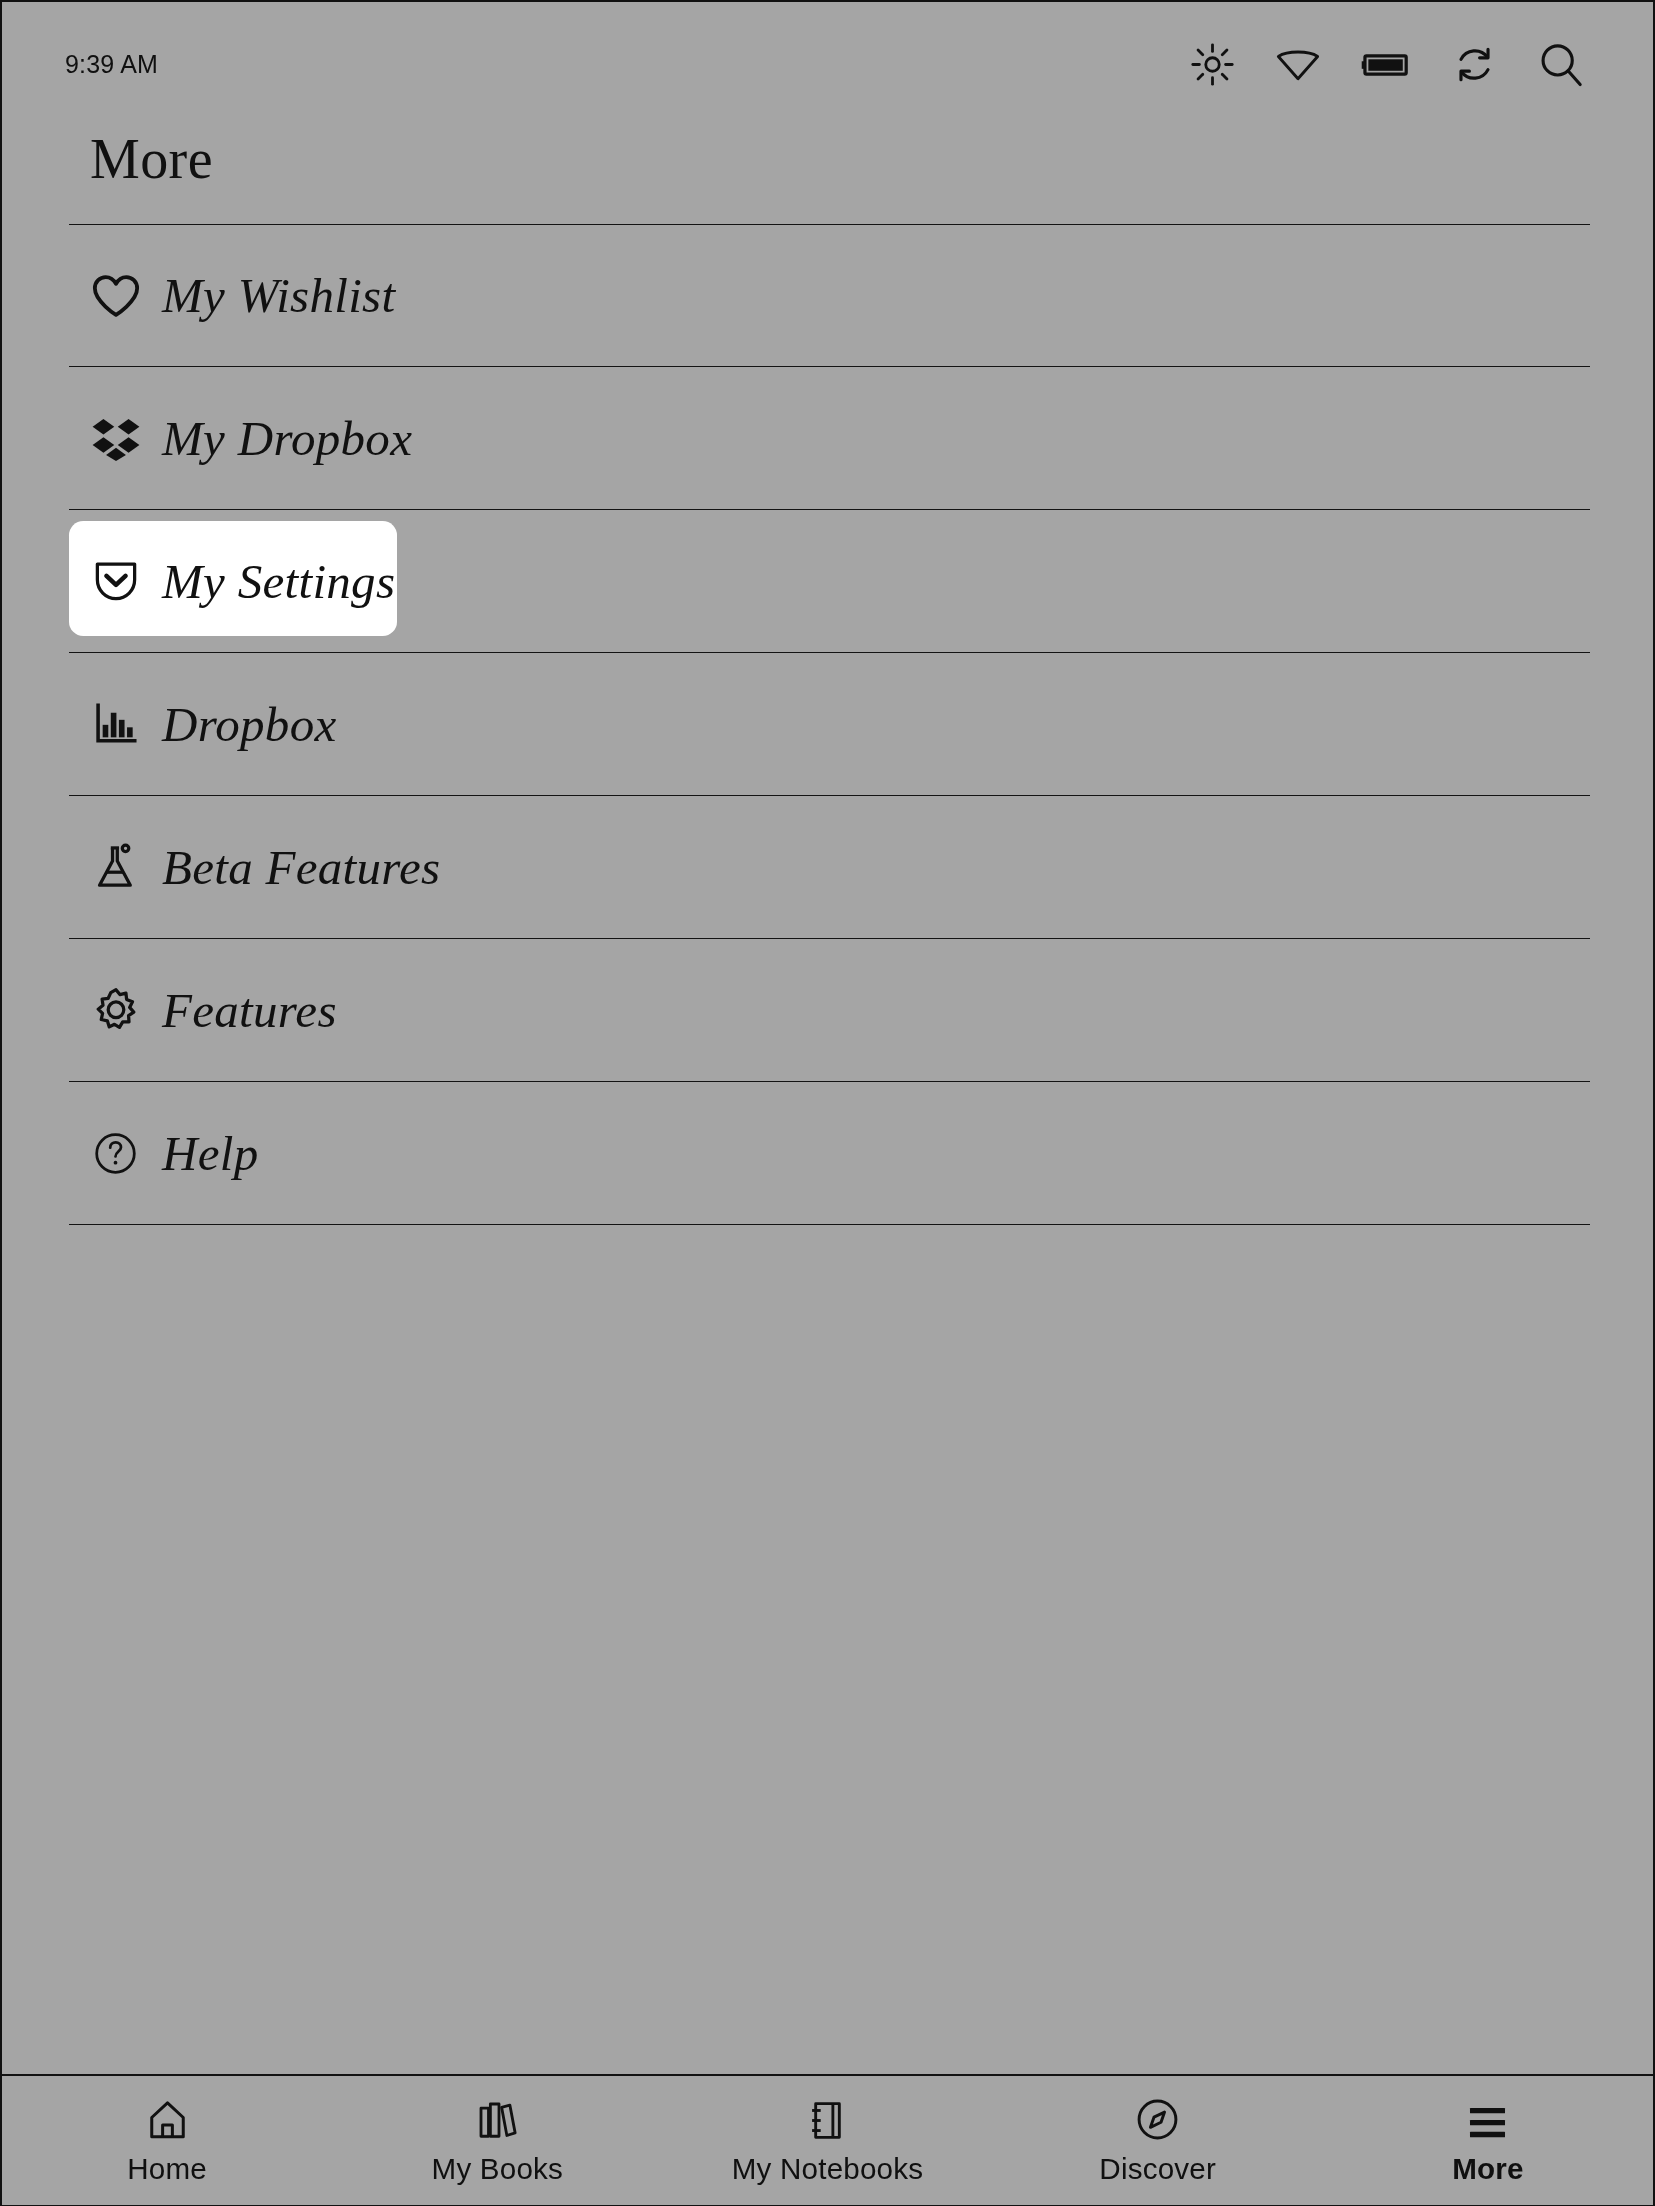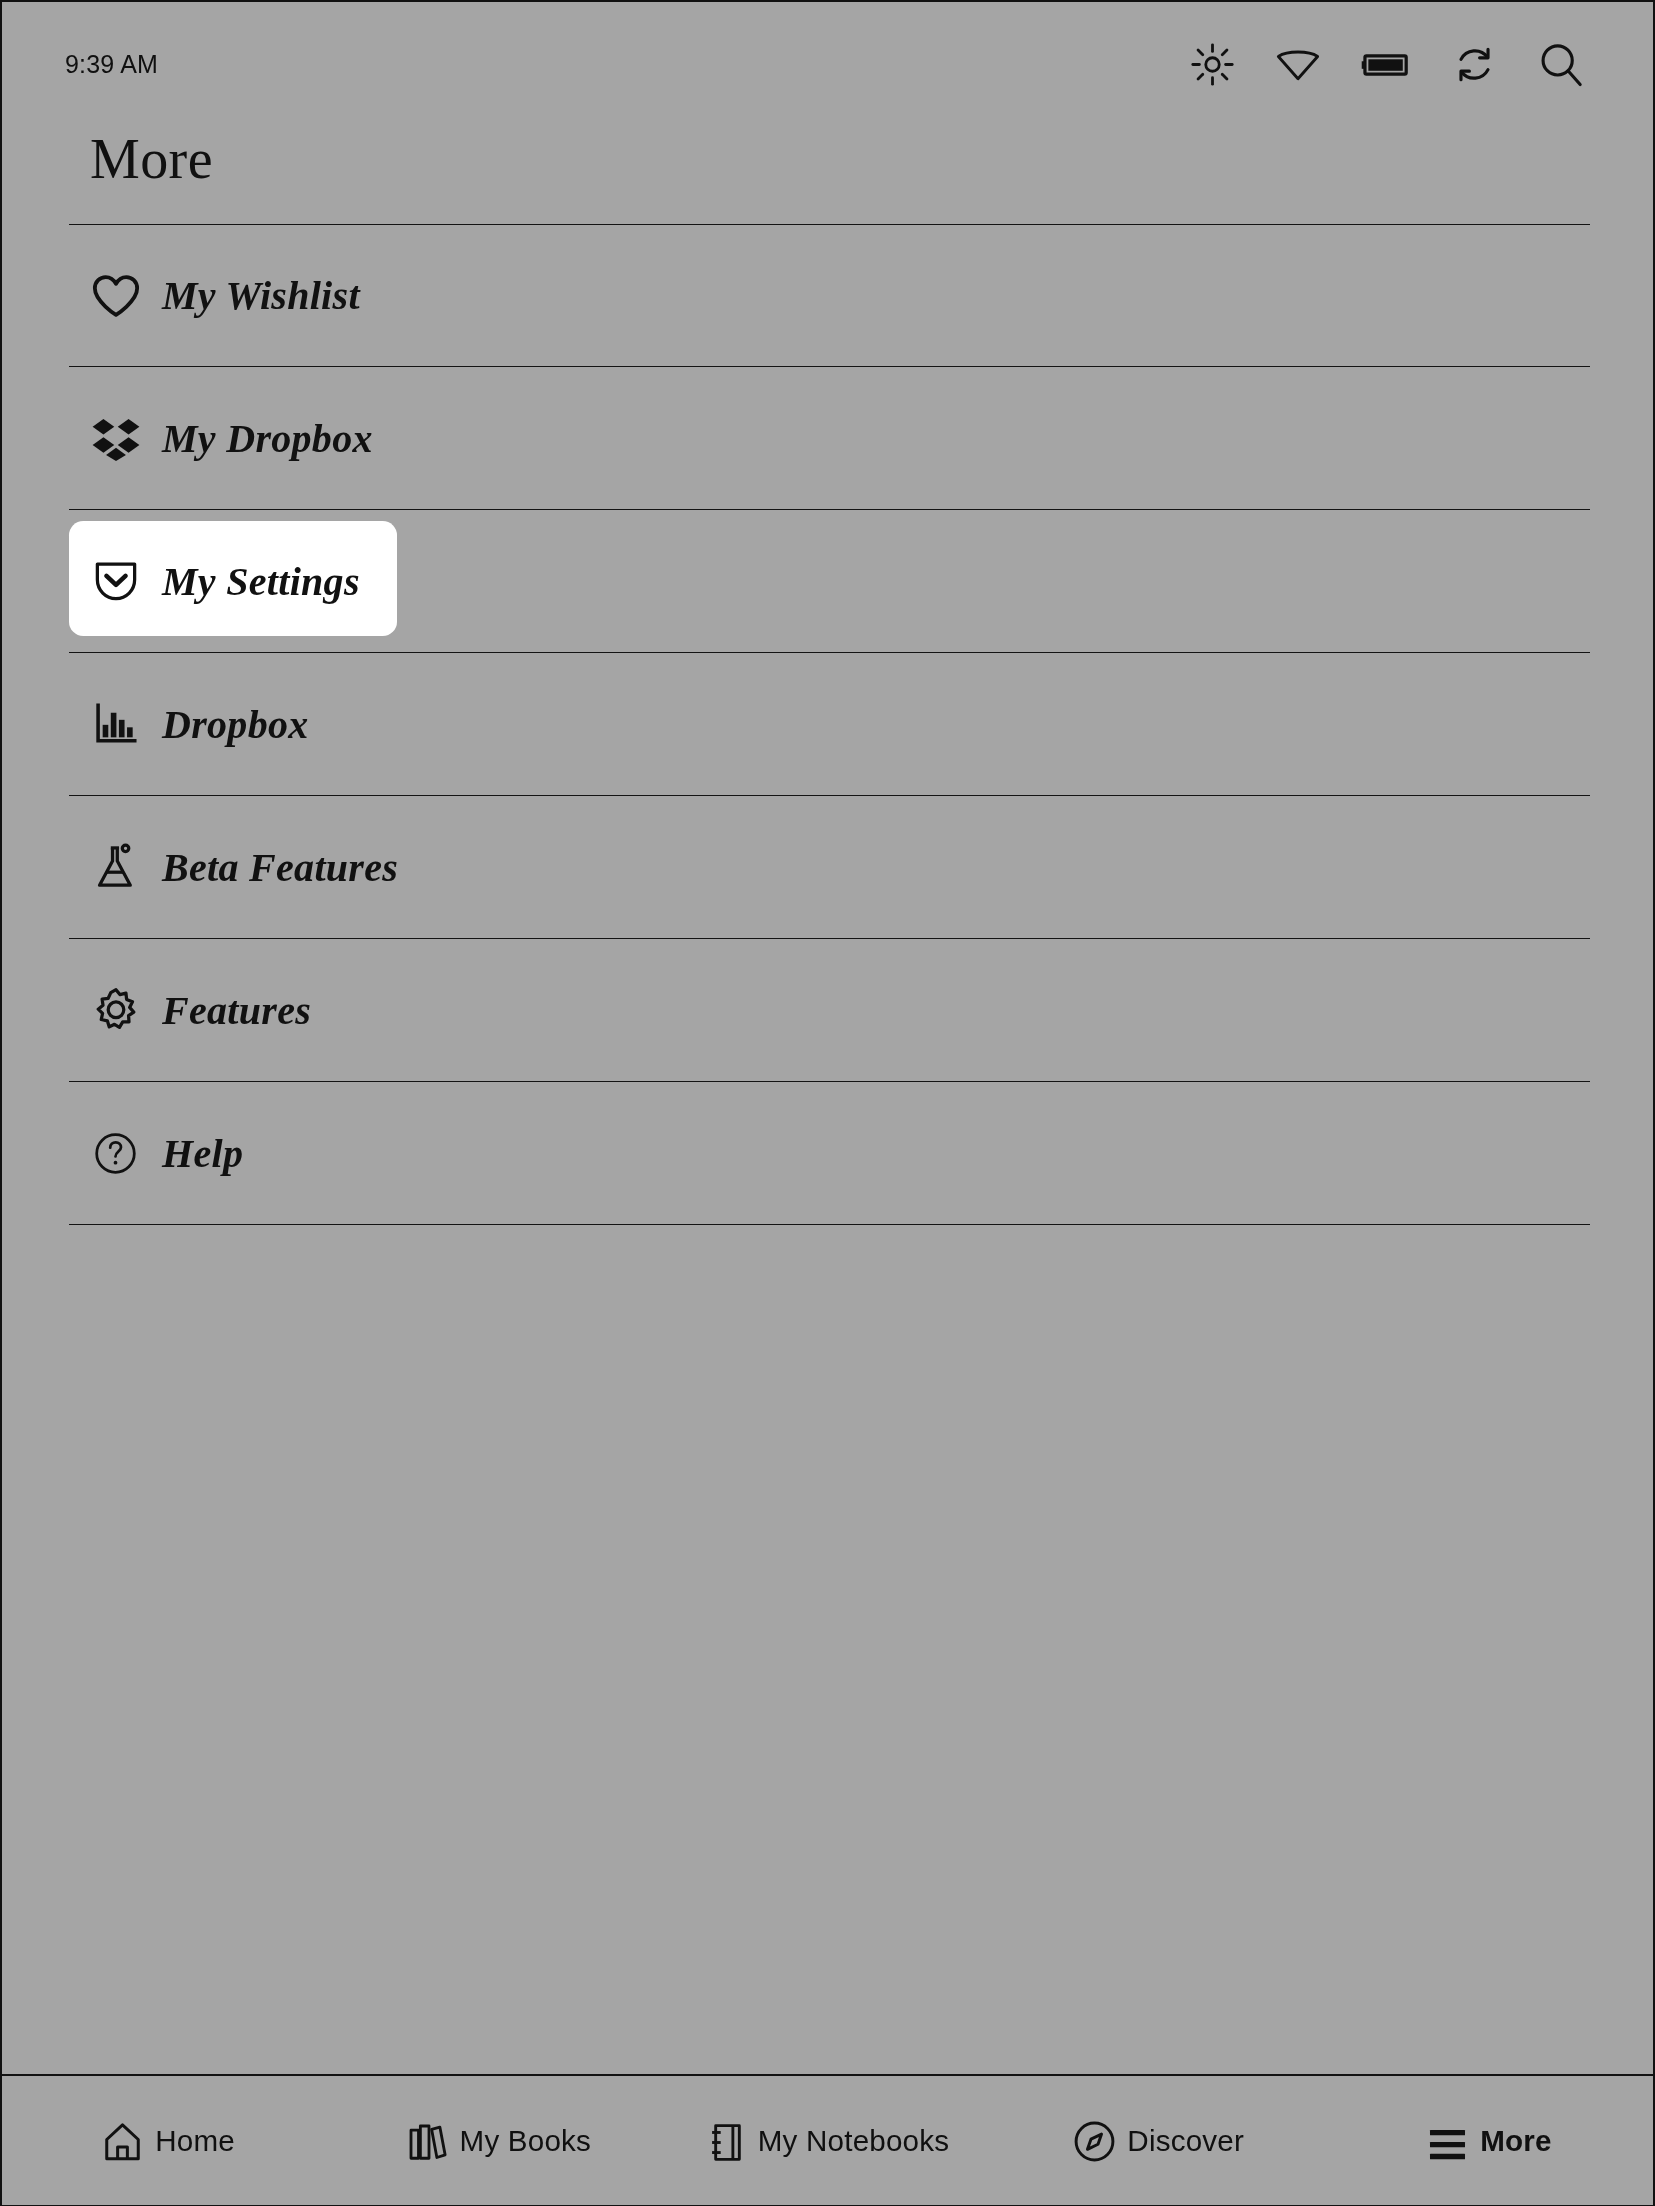--- a/index.html
+++ b/index.html
@@ -93,43 +93,43 @@
     display: flex;
     align-items: center;
     justify-content: center;
     line-height: 0;
     z-index: 2;
   }
   .menu-label {
     position: relative;
     font-family: "Liberation Serif", serif;
     font-style: italic;
-    font-size: 40px;
-    font-weight: 700;
+    font-size: 49px;
+    font-weight: 400;
     color: #111;
     letter-spacing: 0.3px;
     z-index: 2;
   }
 
   
   .bottom-nav {
     position: absolute;
     left: 0;
     bottom: 0;
     width: 100%;
     height: 131px;
     border-top: 2.7px solid #121212;
     display: flex;
     align-items: stretch;
     box-sizing: border-box;
   }
   .nav-item {
     flex: 1 1 0;
     display: flex;
-    flex-direction: row;
+    flex-direction: column;
     align-items: center;
     justify-content: center;
     gap: 9px;
   }
   .nav-icon {
     line-height: 0;
     height: 48px;
     display: flex;
     align-items: flex-end;
   }

